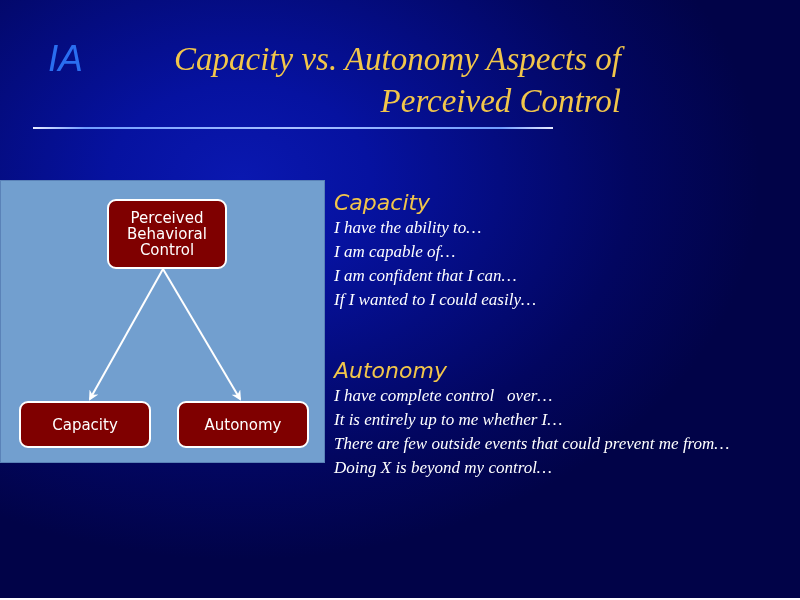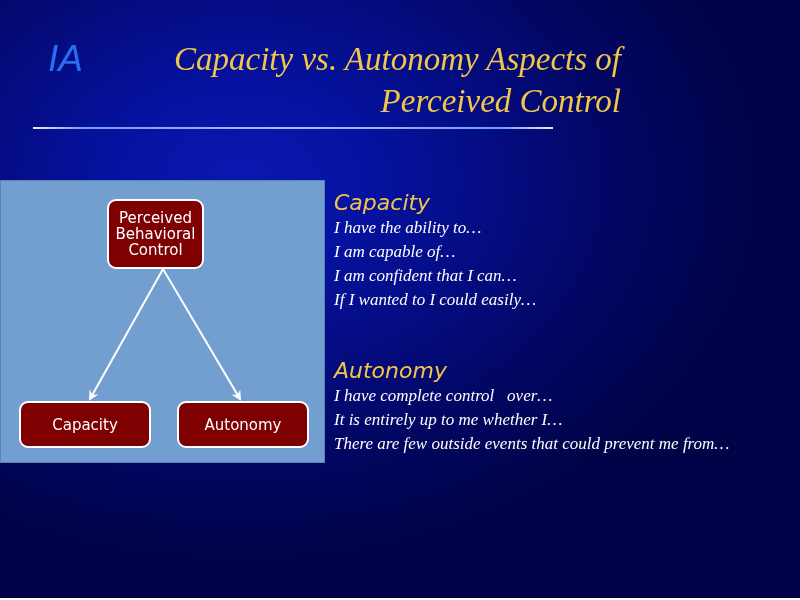--- a/index.html
+++ b/index.html
@@ -28,21 +28,21 @@
       position: absolute; left: 0; top: 180px; width: 325px; height: 283px;
       background: #729fcf; border: 1px solid #5a82b8; box-sizing: border-box;
     }
     .node {
       position: absolute; background: #7f0000; border: 2px solid #ffffff;
       border-radius: 9px; color: #ffffff;
       font-family: "DejaVu Sans", sans-serif; font-size: 15px;
       display: flex; align-items: center; justify-content: center; text-align: center;
       box-sizing: border-box;
     }
-    .node-top { left: 106px; top: 18px; width: 97px; height: 70px; line-height: 16px; }
+    .node-top { left: 106px; top: 18px; width: 120px; height: 70px; line-height: 16px; }
     .node-left { left: 18px; top: 220px; width: 132px; height: 47px; }
     .node-right { left: 176px; top: 220px; width: 132px; height: 47px; }
     .arrows { position: absolute; left: 0; top: 0; }
     .textcol { position: absolute; left: 334px; color: #ffffff; }
     .section-head {
       font-family: "DejaVu Sans", sans-serif; font-style: italic; font-size: 22px;
       color: #f2c64a; line-height: 26px; font-weight: normal;
     }
     .item {
       font-family: "Liberation Serif", serif; font-style: italic; font-size: 17px;
@@ -92,16 +92,17 @@
     <div class="item">I am capable of…</div>
     <div class="item">I am confident that I can…</div>
     <div class="item">If I wanted to I could easily…</div>
   </div>
 
   <div class="textcol autonomy-col">
     <div class="section-head">Autonomy</div>
     <div class="item" style="white-space: pre;">I have complete control   over…</div>
     <div class="item">It is entirely up to me whether I…</div>
     <div class="item">There are few outside events that could prevent me from…</div>
+    <div class="item">Doing X is beyond my control…</div>
   </div>
 
   <div class="bottom-line"></div>
 </div>
 
 </body></html>

